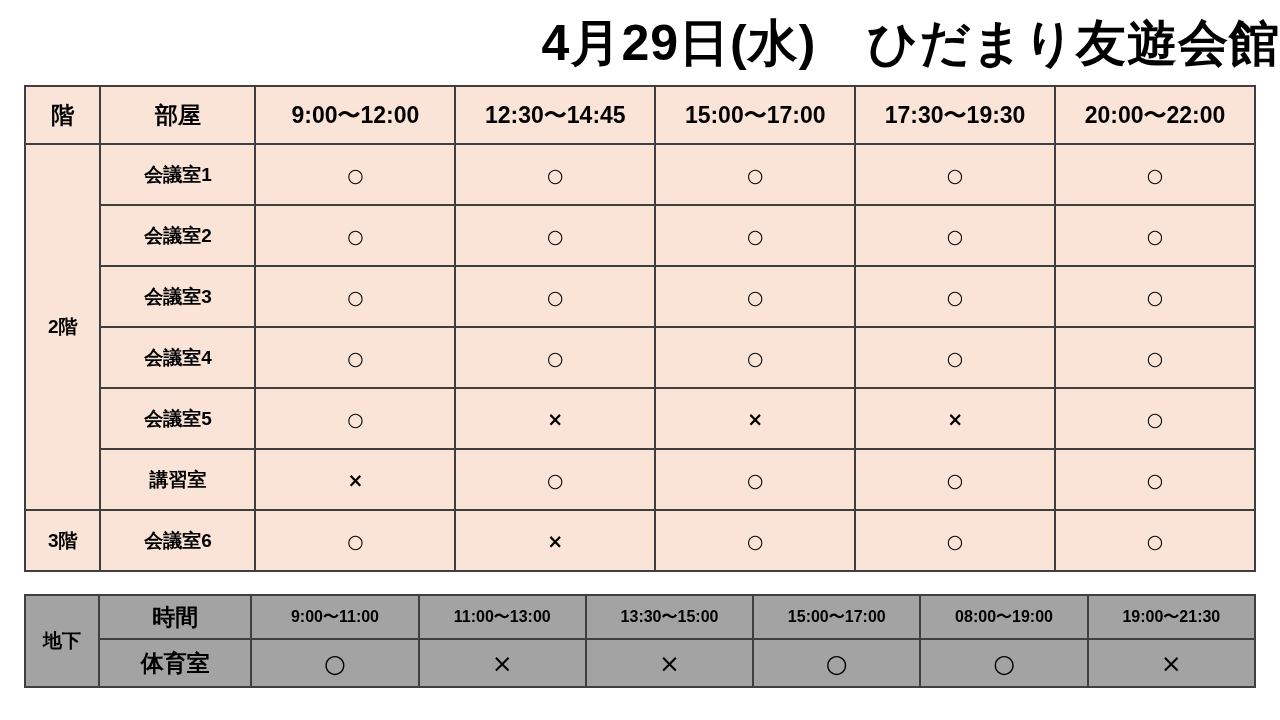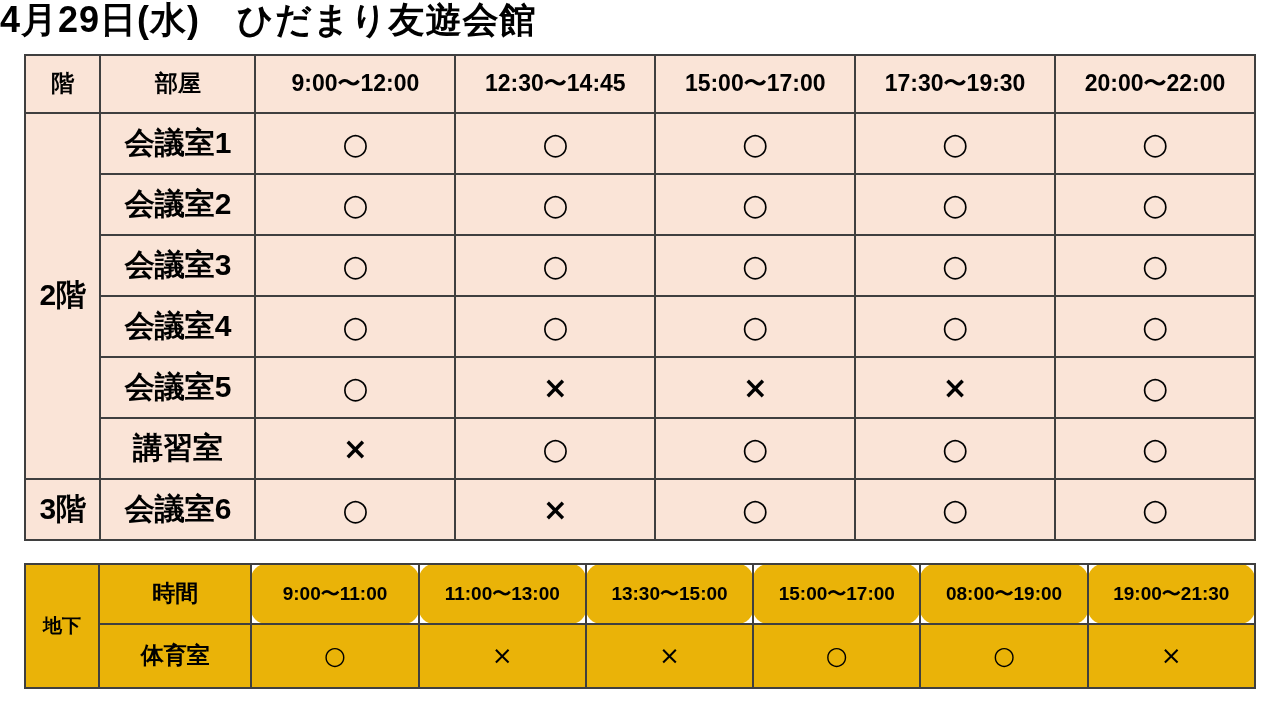--- a/index.html
+++ b/index.html
@@ -14,24 +14,25 @@
     color: #000000;
     overflow: hidden;
   }
   .page {
     width: 1280px;
     height: 720px;
     position: relative;
     box-sizing: border-box;
   }
   .title {
-    text-align: left;
-    font-size: 36px;
+    text-align: right;
+    font-size: 50px;
     font-weight: bold;
     letter-spacing: 1px;
+    padding-top: 16px;
     padding-bottom: 14px;
     line-height: 1.1;
   }
   table {
     border-collapse: collapse;
     table-layout: fixed;
   }
   .main-table {
     margin: 0 auto;
     width: 1232px;
@@ -43,21 +44,21 @@
     vertical-align: middle;
     font-weight: bold;
     padding: 0;
   }
   .main-table thead th {
     height: 56px;
     font-size: 23px;
   }
   .main-table tbody td {
     height: 59px;
-    font-size: 30px;
+    font-size: 19px;
     margin-top: 24px;
   }
   .col-floor { width: 74px; }
   .col-room  { width: 152px; }
   .col-slot  { width: 196px; }
   .mark {
     font-size: 25px;
     font-weight: normal;
     font-family: "DejaVu Sans", sans-serif;
   }
@@ -66,29 +67,29 @@
   }
   .spacer {
     height: 22px;
   }
   .bottom-table {
     margin: 0 auto;
     width: 1232px;
   }
   .bottom-table td, .bottom-table th {
     border: 2px solid #3f3f3f;
-    background: #eab308;
+    background: #a3a3a3;
     text-align: center;
     vertical-align: middle;
     font-weight: bold;
-    padding: 8px;
+    padding: 0;
   }
   .bottom-table .b-floor { width: 74px; font-size: 19px; }
   .bottom-table .b-label { width: 152px; font-size: 23px; height: 42px; }
-  .bottom-table .b-slot  { width: 167px; font-size: 19px; height: 42px; border-radius: 15px; }
+  .bottom-table .b-slot  { width: 167px; font-size: 16px; height: 42px; }
   .bottom-table .b-mark  { font-size: 25px; font-weight: normal; height: 46px; font-family: "DejaVu Sans", sans-serif; }
 </style>
 </head>
 <body>
 
 <div class="page">
 
   <div class="title">4月29日(水)　ひだまり友遊会館</div>
 
   <table class="main-table">

